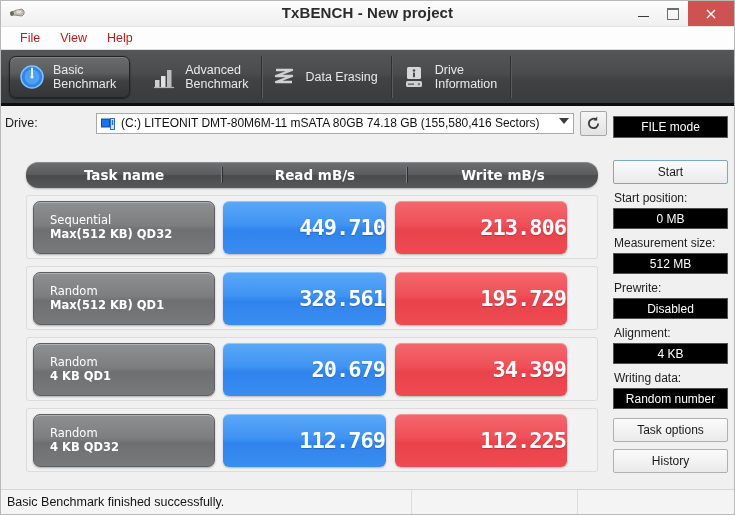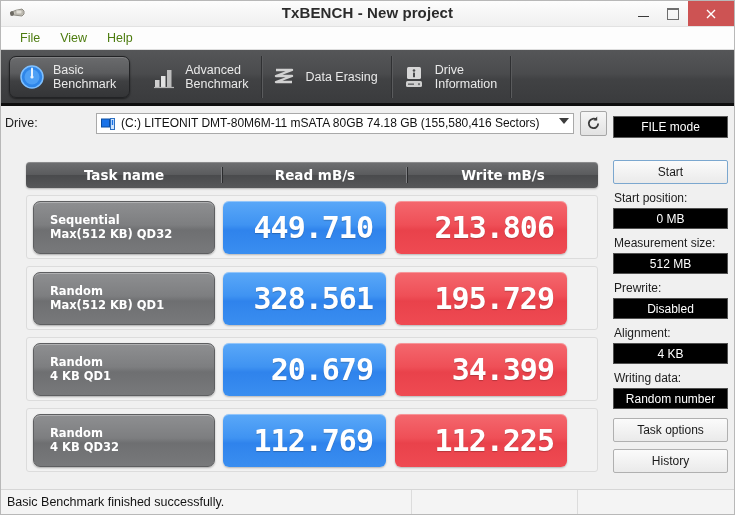--- a/index.html
+++ b/index.html
@@ -58,21 +58,21 @@
 
   
   .menubar {
     height: 22px;
     background: #fdfdfd;
     display: flex; align-items: center;
     padding-left: 10px;
     border-bottom: 1px solid #ddd;
   }
   .menu-item {
-    font-size: 12.5px; color: #4d7c0f;
+    font-size: 12.5px; color: #b91c1c;
     padding: 1px 9px; margin-right: 2px;
   }
 
   
   .tabstrip {
     position: relative;
     height: 53px;
     background: linear-gradient(to bottom, #555658 0%, #4a4b4d 45%, #414244 55%, #3a3b3d 100%);
     border-bottom: 3px solid #0e0e0e;
     display: flex; align-items: center;
@@ -151,21 +151,21 @@
   }
 
   
   .results {
     position: absolute;
     left: 25px; top: 161px;
     width: 572px;
   }
   .colhead {
     height: 26px;
-    border-radius: 4px;
+    border-radius: 12px;
     background: linear-gradient(to bottom, #6e6f71 0%, #5b5c5e 48%, #4a4b4d 52%, #57585a 100%);
     display: flex; align-items: center;
     color: #fff; font-size: 13.5px; font-weight: bold;
     box-shadow: inset 0 1px 0 rgba(255,255,255,.2), 0 1px 2px rgba(0,0,0,.25);
     font-family: "DejaVu Sans", sans-serif;
   }
   .colhead .c1 { width: 196px; text-align: center; }
   .colhead .c2 { width: 184px; text-align: center; border-left: 1px solid #2b2c2e; box-shadow: -1px 0 0 #808184;}
   .colhead .c3 { width: 190px; text-align: center; border-left: 1px solid #2b2c2e; box-shadow: -1px 0 0 #808184;}
 
@@ -184,33 +184,33 @@
     border-radius: 7px;
     background: linear-gradient(to bottom, #8e8f91 0%, #7d7e80 45%, #6e6f71 55%, #78797b 100%);
     border: 1px solid #5e5f61;
     box-shadow: inset 0 1px 0 rgba(255,255,255,.3), 0 1px 2px rgba(0,0,0,.3);
     color: #fff;
     display: flex; flex-direction: column; justify-content: center;
     padding-left: 16px;
     box-sizing: border-box;
     font-family: "DejaVu Sans", sans-serif;
   }
-  .taskbtn .t1 { font-size: 11.5px; font-weight: bold; line-height: 14px; }
+  .taskbtn .t1 { font-size: 11.5px; font-weight: normal; line-height: 14px; }
   .taskbtn .t2 { font-size: 11.5px; font-weight: bold; line-height: 14px; }
 
   .val {
     height: 53px;
     border-radius: 6px;
     display: flex; align-items: center; justify-content: flex-end;
-    padding-right: 13px;
+    padding-right: 1px;
     box-sizing: border-box;
     color: #fff;
     font-family: "DejaVu Sans Mono", monospace;
     font-weight: bold;
-    font-size: 30px;
+    font-size: 22px;
     letter-spacing: -1px;
     text-shadow: 0 1px 1px rgba(0,0,0,.22);
   }
   .val.read {
     width: 163px;
     margin-left: 8px;
     background: linear-gradient(to bottom, #5aa8f8 0%, #3f93f2 45%, #2f83ec 55%, #3a8ef0 100%);
     box-shadow: inset 0 1px 0 rgba(255,255,255,.35), 0 1px 2px rgba(0,0,0,.25);
   }
   .val.write {

